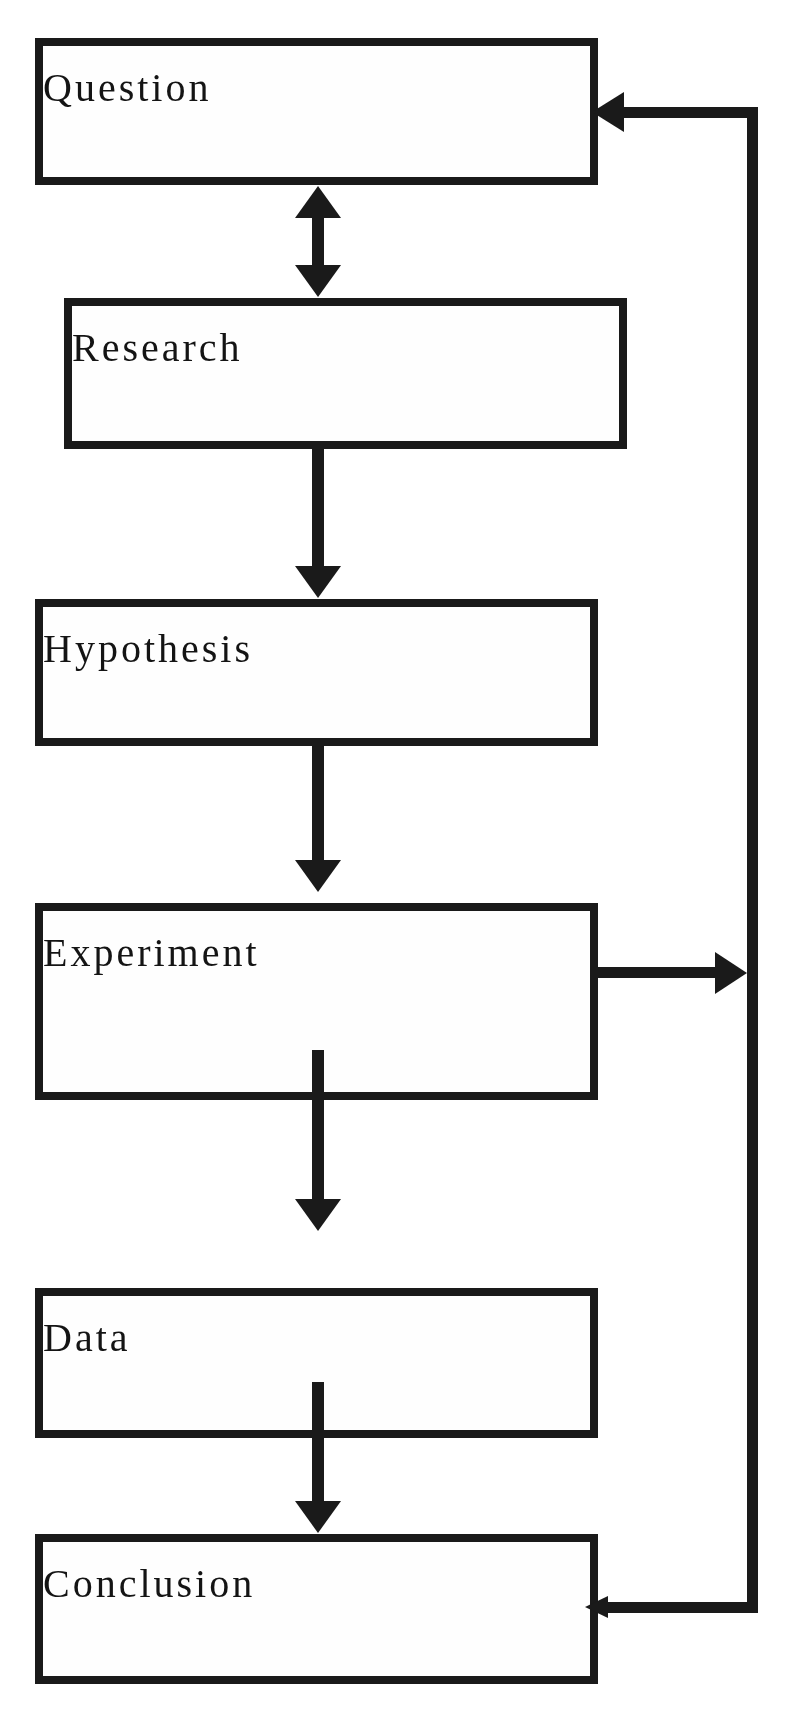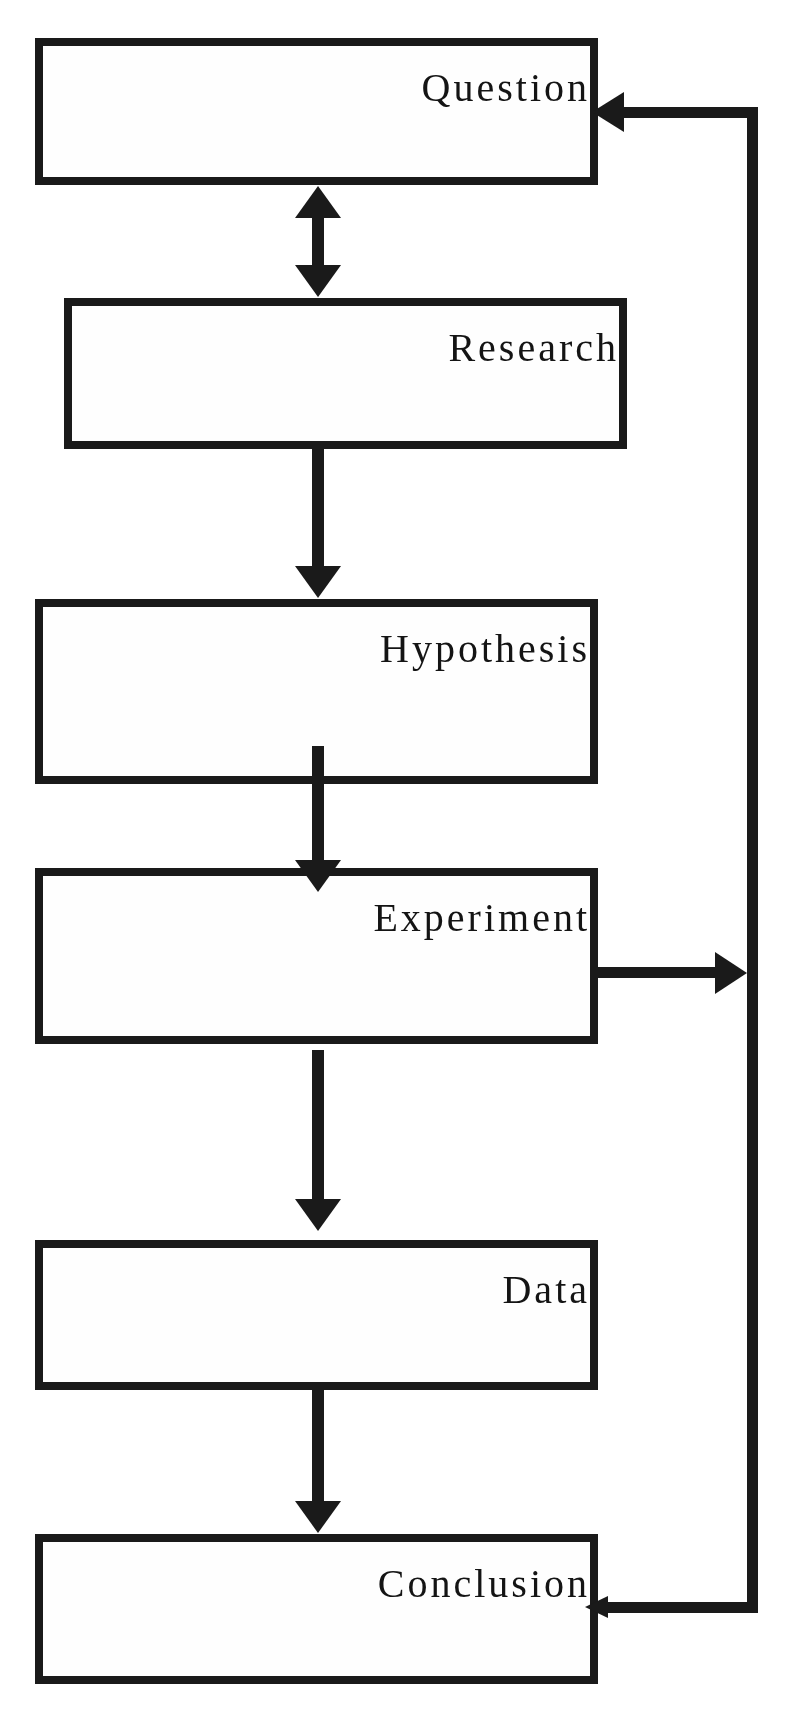--- a/index.html
+++ b/index.html
@@ -15,21 +15,21 @@
     overflow: hidden;
     font-family: "Liberation Serif", "DejaVu Serif", serif;
   }
   .box {
     position: absolute;
     left: 35px;
     width: 563px;
     box-sizing: border-box;
     border: 8px solid #1a1a1a;
     background: #fefefe;
-    text-align: right;
+    text-align: left;
   }
   .box-label {
     display: block;
     padding-top: 18px;
     font-size: 40px;
     letter-spacing: 3px;
     color: #141414;
   }
   .shaft-v {
     position: absolute;
@@ -84,29 +84,29 @@
 <div id="canvas">
 
   <div class="box" style="top:38px; height:147px;">
     <span class="box-label">Question</span>
   </div>
 
   <div class="box" style="top:298px; height:151px;margin-left:29px;">
     <span class="box-label">Research</span>
   </div>
 
-  <div class="box" style="top:599px; height:185px;padding-left:20px;">
+  <div class="box" style="top:599px; height:147px;">
     <span class="box-label">Hypothesis</span>
   </div>
 
-  <div class="box" style="top:868px; height:176px;">
+  <div class="box" style="top:903px; height:197px;">
     <span class="box-label">Experiment</span>
   </div>
 
-  <div class="box" style="top:1240px; height:150px;">
+  <div class="box" style="top:1288px; height:150px;">
     <span class="box-label">Data</span>
   </div>
 
   <div class="box" style="top:1534px; height:150px;font-family:Liberation Serif, serif;">
     <span class="box-label">Conclusion</span>
   </div>
 
   <div>
     <div class="tri tri-up" style="left:295px; top:186px;"></div>
     <div class="shaft-v" style="top:210px; height:60px;"></div>

